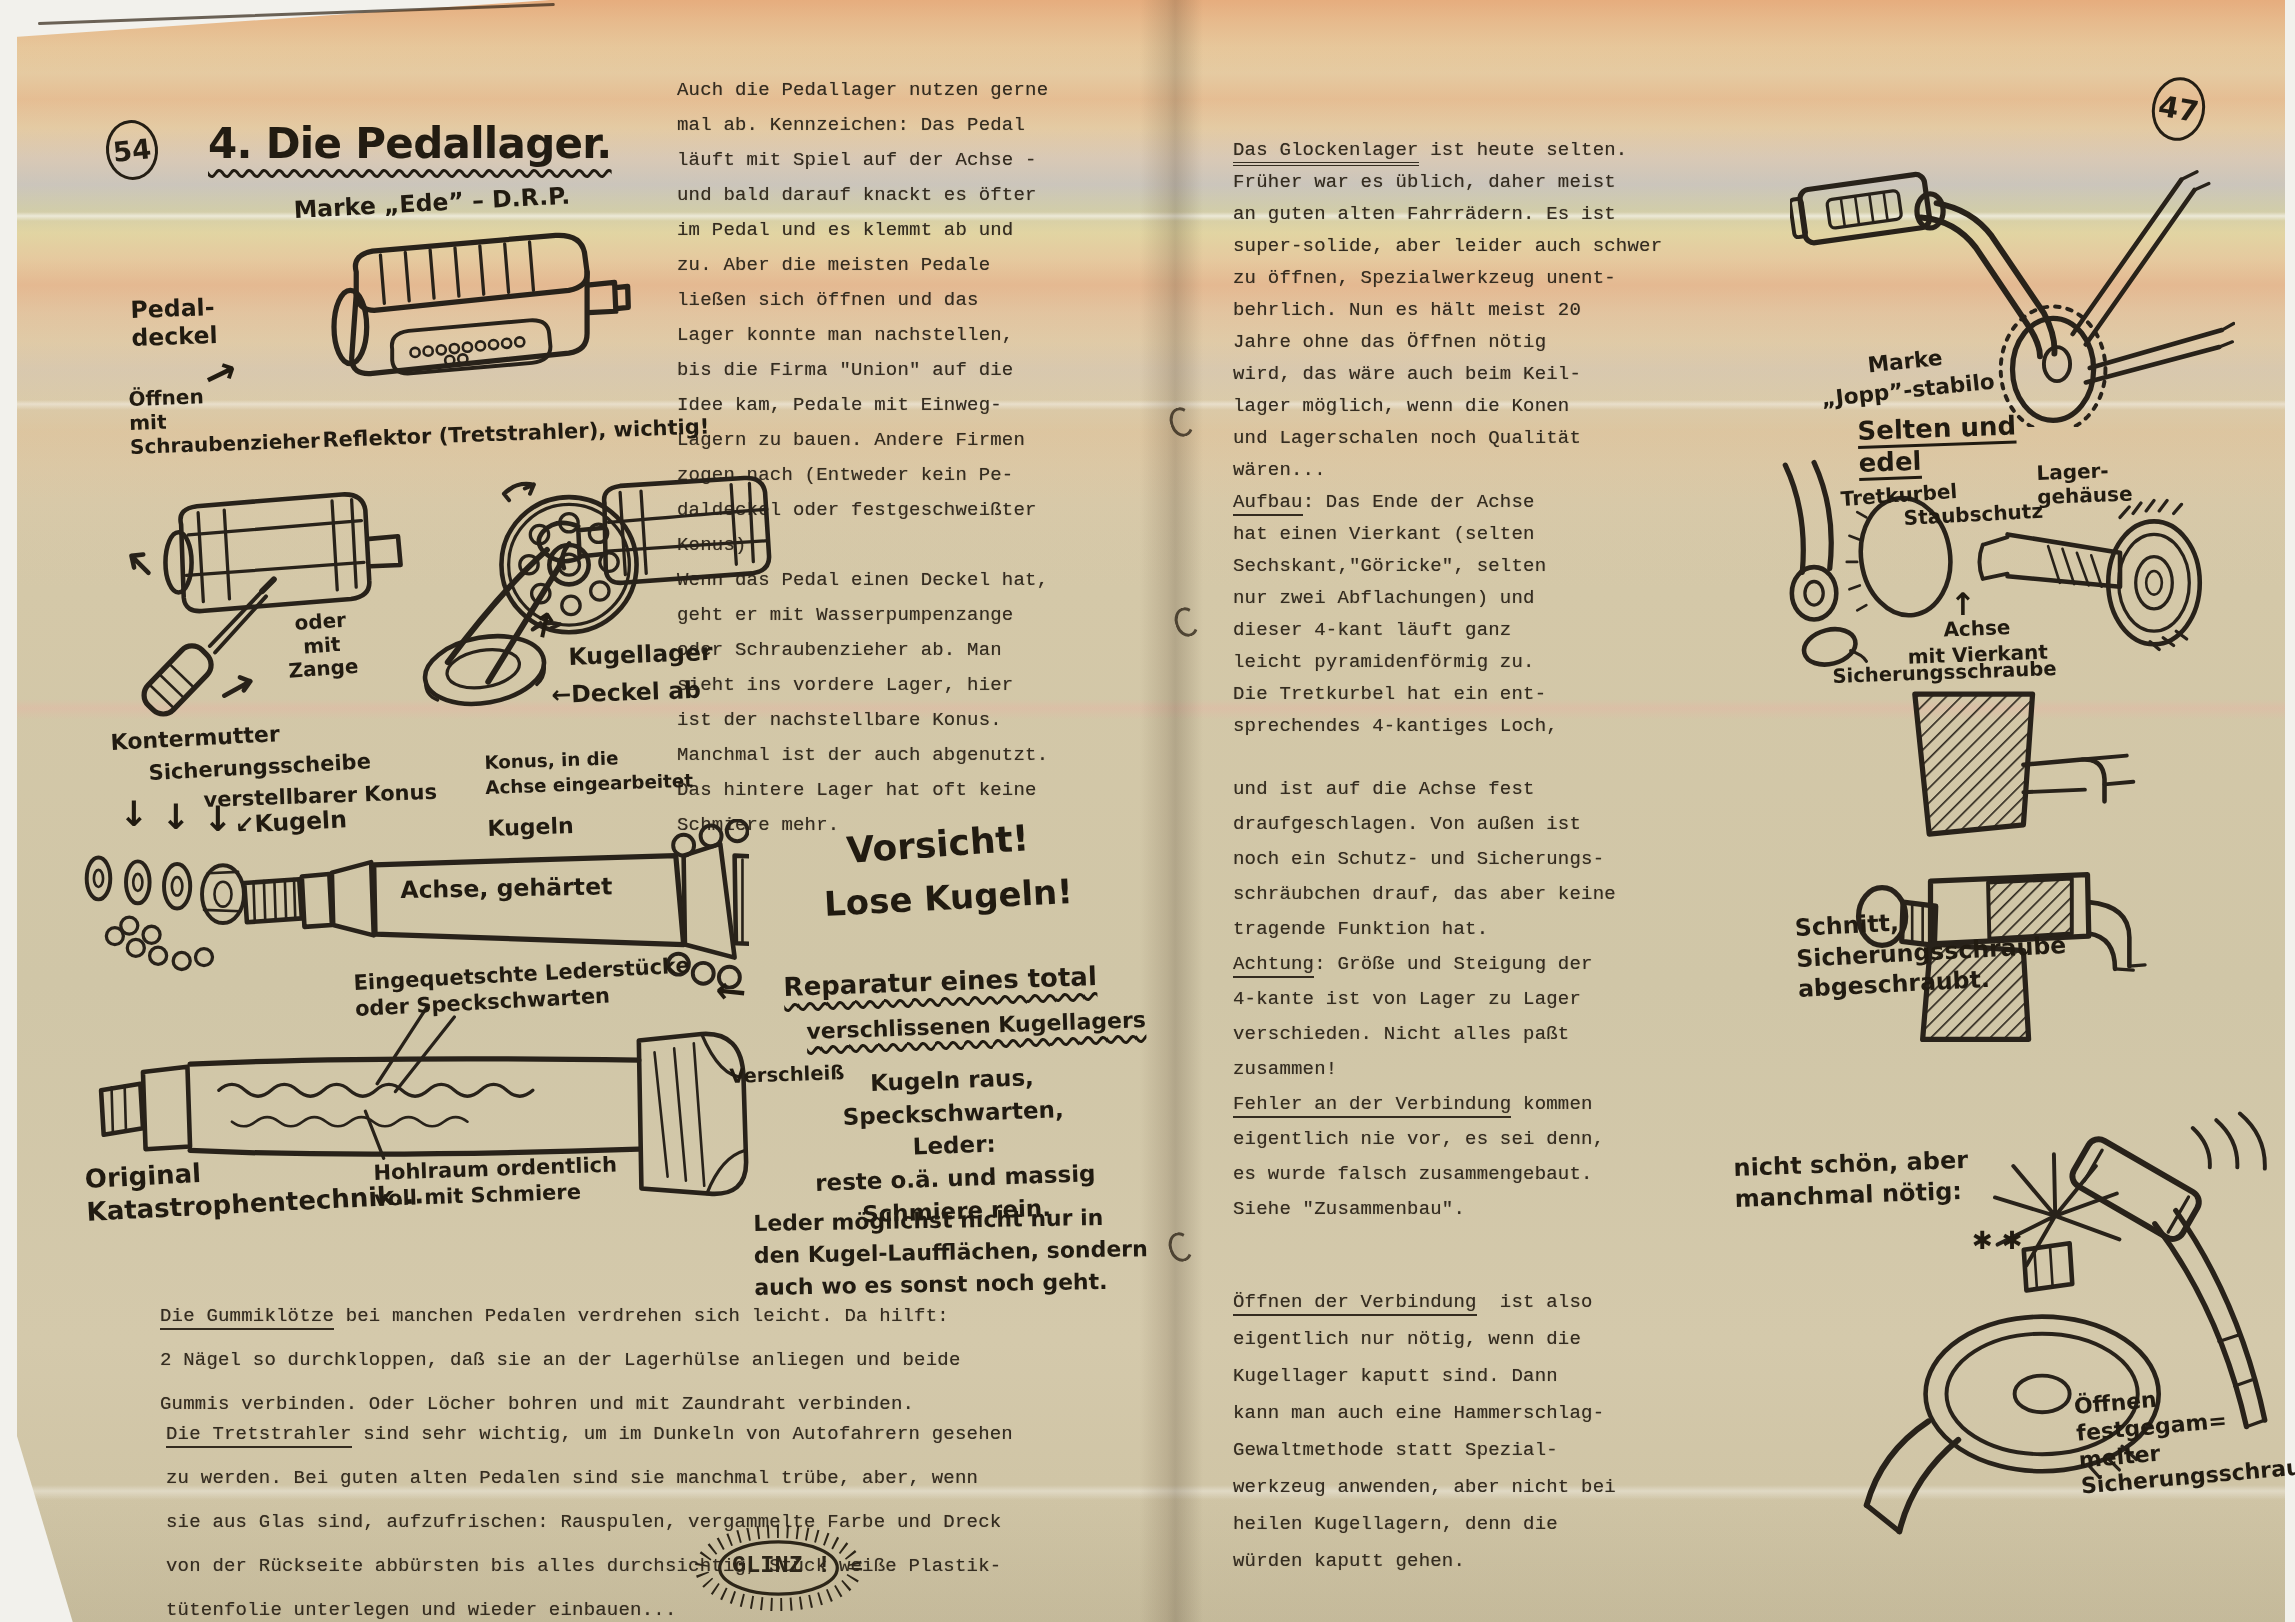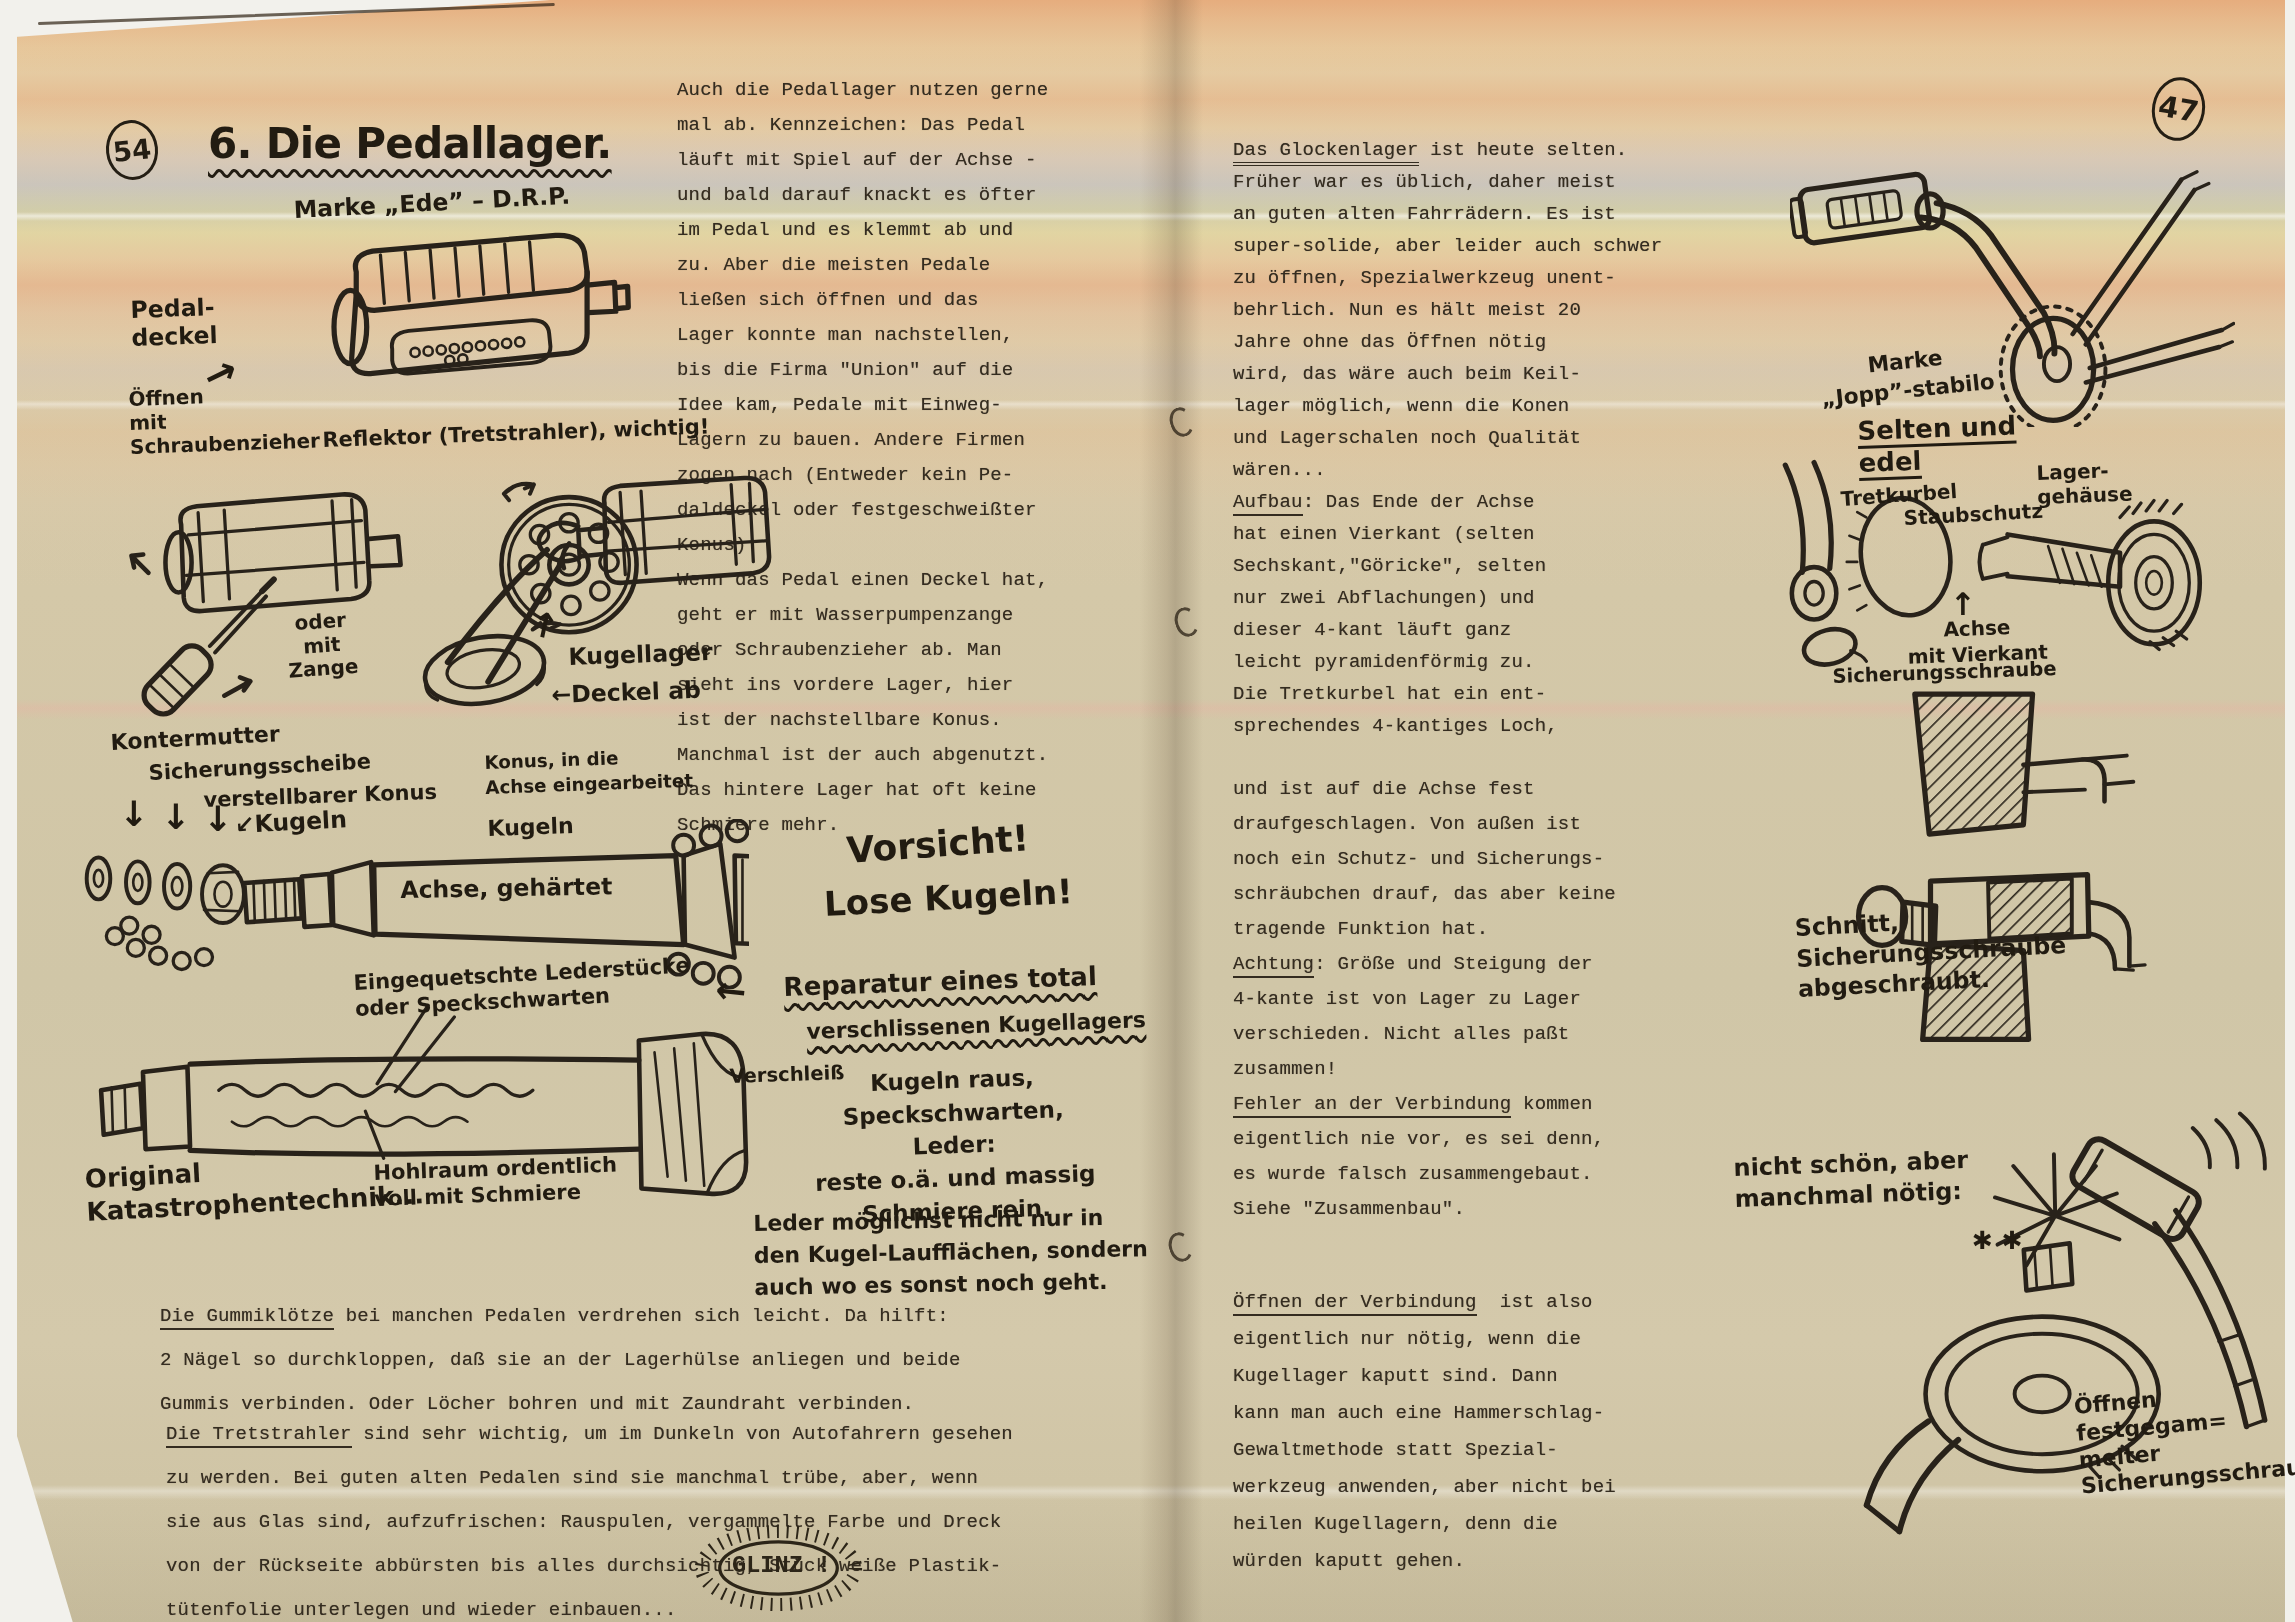--- a/index.html
+++ b/index.html
@@ -63,21 +63,21 @@
   <div class="edge edge-botwedge"></div>
   <div class="edge-line"></div>
   <div class="fold"></div>
   <div class="fold-hole" style="left:1170px;top:407px;"></div>
   <div class="fold-hole" style="left:1175px;top:607px;"></div>
   <div class="fold-hole" style="left:1169px;top:1232px;"></div>
 
   <div class="circle-num" style="left:106px;top:120px;width:46px;height:54px;font-size:27.5px;transform:rotate(-6deg);">54</div>
   <div class="circle-num" style="left:2152px;top:77px;width:47px;height:58px;font-size:29px;transform:rotate(10deg);">47</div>
 
-  <div class="title">6. Die Pedallager.</div>
+  <div class="title">4. Die Pedallager.</div>
 
   <div class="tcol" style="left:677px;top:73px;"><div class="tline" style="line-height: 35px;">Auch die Pedallager nutzen gerne</div><div class="tline" style="line-height: 35px;">mal ab. Kennzeichen: Das Pedal</div><div class="tline" style="line-height: 35px;">läuft mit Spiel auf der Achse -</div><div class="tline" style="line-height: 35px;">und bald darauf knackt es öfter</div><div class="tline" style="line-height: 35px;">im Pedal und es klemmt ab und</div><div class="tline" style="line-height: 35px;">zu. Aber die meisten Pedale</div><div class="tline" style="line-height: 35px;">ließen sich öffnen und das</div><div class="tline" style="line-height: 35px;">Lager konnte man nachstellen,</div><div class="tline" style="line-height: 35px;">bis die Firma "Union" auf die</div><div class="tline" style="line-height: 35px;">Idee kam, Pedale mit Einweg-</div><div class="tline" style="line-height: 35px;">Lagern zu bauen. Andere Firmen</div><div class="tline" style="line-height: 35px;">zogen nach (Entweder kein Pe-</div><div class="tline" style="line-height: 35px;">daldeckel oder festgeschweißter</div><div class="tline" style="line-height: 35px;">Konus)</div><div class="tline" style="line-height: 35px;">Wenn das Pedal einen Deckel hat,</div><div class="tline" style="line-height: 35px;">geht er mit Wasserpumpenzange</div><div class="tline" style="line-height: 35px;">oder Schraubenzieher ab. Man</div><div class="tline" style="line-height: 35px;">sieht ins vordere Lager, hier</div><div class="tline" style="line-height: 35px;">ist der nachstellbare Konus.</div><div class="tline" style="line-height: 35px;">Manchmal ist der auch abgenutzt.</div><div class="tline" style="line-height: 35px;">Das hintere Lager hat oft keine</div><div class="tline" style="line-height: 35px;">Schmiere mehr.</div></div>
   <div class="tcol" style="left:1233px;top:134px;"><div class="tline" style="line-height: 32px;"><span class="u2">Das Glockenlager</span> ist heute selten.</div><div class="tline" style="line-height: 32px;">Früher war es üblich, daher meist</div><div class="tline" style="line-height: 32px;">an guten alten Fahrrädern. Es ist</div><div class="tline" style="line-height: 32px;">super-solide, aber leider auch schwer</div><div class="tline" style="line-height: 32px;">zu öffnen, Spezialwerkzeug unent-</div><div class="tline" style="line-height: 32px;">behrlich. Nun es hält meist 20</div><div class="tline" style="line-height: 32px;">Jahre ohne das Öffnen nötig</div><div class="tline" style="line-height: 32px;">wird, das wäre auch beim Keil-</div><div class="tline" style="line-height: 32px;">lager möglich, wenn die Konen</div><div class="tline" style="line-height: 32px;">und Lagerschalen noch Qualität</div><div class="tline" style="line-height: 32px;">wären...</div><div class="tline" style="line-height: 32px;"><span class="u1">Aufbau</span>: Das Ende der Achse</div><div class="tline" style="line-height: 32px;">hat einen Vierkant (selten</div><div class="tline" style="line-height: 32px;">Sechskant,"Göricke", selten</div><div class="tline" style="line-height: 32px;">nur zwei Abflachungen) und</div><div class="tline" style="line-height: 32px;">dieser 4-kant läuft ganz</div><div class="tline" style="line-height: 32px;">leicht pyramidenförmig zu.</div><div class="tline" style="line-height: 32px;">Die Tretkurbel hat ein ent-</div><div class="tline" style="line-height: 32px;">sprechendes 4-kantiges Loch,</div></div>
   <div class="tcol" style="left:1233px;top:772px;"><div class="tline" style="line-height: 35px;">und ist auf die Achse fest</div><div class="tline" style="line-height: 35px;">draufgeschlagen. Von außen ist</div><div class="tline" style="line-height: 35px;">noch ein Schutz- und Sicherungs-</div><div class="tline" style="line-height: 35px;">schräubchen drauf, das aber keine</div><div class="tline" style="line-height: 35px;">tragende Funktion hat.</div><div class="tline" style="line-height: 35px;"><span class="u1">Achtung</span>: Größe und Steigung der</div><div class="tline" style="line-height: 35px;">4-kante ist von Lager zu Lager</div><div class="tline" style="line-height: 35px;">verschieden. Nicht alles paßt</div><div class="tline" style="line-height: 35px;">zusammen!</div><div class="tline" style="line-height: 35px;"><span class="u1">Fehler an der Verbindung</span> kommen</div><div class="tline" style="line-height: 35px;">eigentlich nie vor, es sei denn,</div><div class="tline" style="line-height: 35px;">es wurde falsch zusammengebaut.</div><div class="tline" style="line-height: 35px;">Siehe "Zusammenbau".</div></div>
   <div class="tcol" style="left:1233px;top:1284px;"><div class="tline" style="line-height: 37px;"><span class="u1">Öffnen der Verbindung</span>  ist also</div><div class="tline" style="line-height: 37px;">eigentlich nur nötig, wenn die</div><div class="tline" style="line-height: 37px;">Kugellager kaputt sind. Dann</div><div class="tline" style="line-height: 37px;">kann man auch eine Hammerschlag-</div><div class="tline" style="line-height: 37px;">Gewaltmethode statt Spezial-</div><div class="tline" style="line-height: 37px;">werkzeug anwenden, aber nicht bei</div><div class="tline" style="line-height: 37px;">heilen Kugellagern, denn die</div><div class="tline" style="line-height: 37px;">würden kaputt gehen.</div></div>
   <div class="tcol" style="left:160px;top:1294px;"><div class="tline" style="line-height: 44px;"><span class="u1">Die Gummiklötze</span> bei manchen Pedalen verdrehen sich leicht. Da hilft:</div><div class="tline" style="line-height: 44px;">2 Nägel so durchkloppen, daß sie an der Lagerhülse anliegen und beide</div><div class="tline" style="line-height: 44px;">Gummis verbinden. Oder Löcher bohren und mit Zaundraht verbinden.</div></div>
   <div class="tcol" style="left:166px;top:1412px;"><div class="tline" style="line-height: 44px;"><span class="u1">Die Tretstrahler</span> sind sehr wichtig, um im Dunkeln von Autofahrern gesehen</div><div class="tline" style="line-height: 44px;">zu werden. Bei guten alten Pedalen sind sie manchmal trübe, aber, wenn</div><div class="tline" style="line-height: 44px;">sie aus Glas sind, aufzufrischen: Rauspulen, vergammelte Farbe und Dreck</div><div class="tline" style="line-height: 44px;">von der Rückseite abbürsten bis alles durchsichtig, Stück weiße Plastik-</div><div class="tline" style="line-height: 44px;">tütenfolie unterlegen und wieder einbauen...</div></div>
 
   <svg class="sk" style="left:294px;top:221px;" width="337" height="206" viewBox="0 0 515 315">
     <g stroke="#28221a" stroke-width="8" fill="none" stroke-linecap="round" stroke-linejoin="round">

